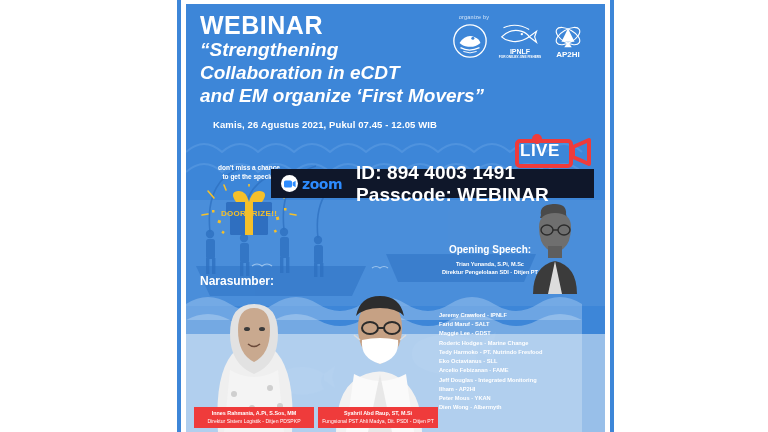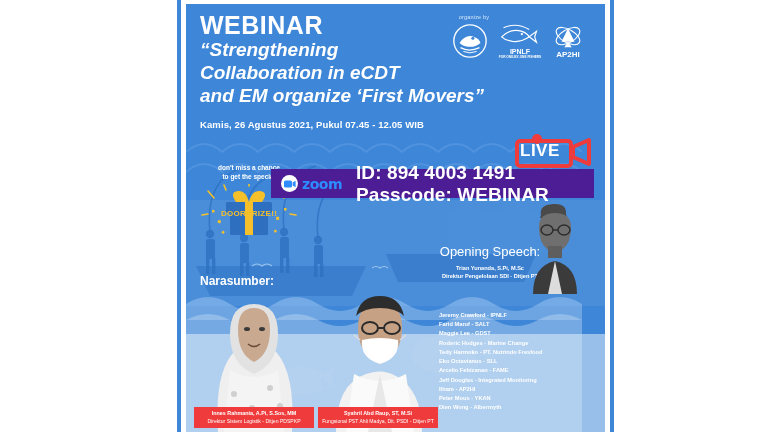--- a/index.html
+++ b/index.html
@@ -20,21 +20,21 @@
   .bg-layer{ position:absolute; inset:0; overflow:hidden; }
   .bg-svg{ position:absolute; inset:0; width:100%; height:100%; display:block; }
 
   
   .hdr{ position:absolute; left:14px; top:8px; width:250px; }
   .t-webinar{ color:#ffffff; font-size:25px; font-weight:bold; letter-spacing:.5px;
               line-height:1.05; }
   .t-theme{ color:#ffffff; font-size:19px; font-weight:bold; font-style:italic;
             line-height:1.16; margin-top:1px; white-space:nowrap; }
   .t-date{ color:#ffffff; font-size:9.5px; font-weight:bold; margin-top:12px;
-           letter-spacing:.1px; }
+           letter-spacing:.1px;text-align:center; }
 
   
   .org{ position:absolute; right:20px; top:10px; width:150px; text-align:center; }
   .org-by{ color:#d6e7f9; font-size:5.5px; letter-spacing:.2px; margin-left:-72px;
            margin-bottom:2px; }
   .org-row{ display:flex; align-items:center; justify-content:flex-end; gap:9px; }
   .logo{ display:block; }
   .logo-cap{ color:#ffffff; font-weight:bold; text-align:center; line-height:1; }
 
   
@@ -45,31 +45,31 @@
               color:#f5c02a; font-size:8px; font-weight:bold; letter-spacing:.3px;
               z-index:4; }
 
   
   .live{ position:absolute; right:12px; top:130px; width:78px; height:34px; }
   .live-txt{ position:absolute; left:5px; top:7px; color:#ffffff; font-size:17px;
              font-weight:bold; letter-spacing:.5px; z-index:3; }
 
   
   .zoom-bar{ position:absolute; left:85px; top:165px; width:323px; height:29px;
-             background:#4c1d95; display:flex; align-items:center; padding-left:10px; }
+             background:#0f172a; display:flex; align-items:center; padding-left:10px; }
   .zm-ico{ width:17px; height:17px; border-radius:50%; background:#ffffff;
            display:flex; align-items:center; justify-content:center; flex:none; }
   .zm-word{ margin-left:4px; color:#2d8cff; font-size:14px; font-weight:bold;
             letter-spacing:-.5px; font-family:"DejaVu Sans", sans-serif; }
   .zm-id{ margin-left:14px; color:#ffffff; font-size:19px; font-weight:bold;
           letter-spacing:.1px; }
 
   
   .ops{ position:absolute; left:245px; top:240px; width:118px; text-align:center; }
-  .ops-h{ color:#ffffff; font-size:13px; font-weight:normal; }
+  .ops-h{ color:#ffffff; font-size:10px; font-weight:bold; }
   .ops-n{ color:#ffffff; font-size:5.6px; font-weight:bold; margin-top:5px; line-height:1.5; }
 
   .ops-photo{ position:absolute; left:333px; top:195px; width:72px; height:95px; }
 
   
   .nara{ position:absolute; left:14px; top:270px; color:#ffffff; font-size:12px;
          font-weight:bold; }
 
   
   .splist{ position:absolute; left:253px; top:307px; width:160px; }

